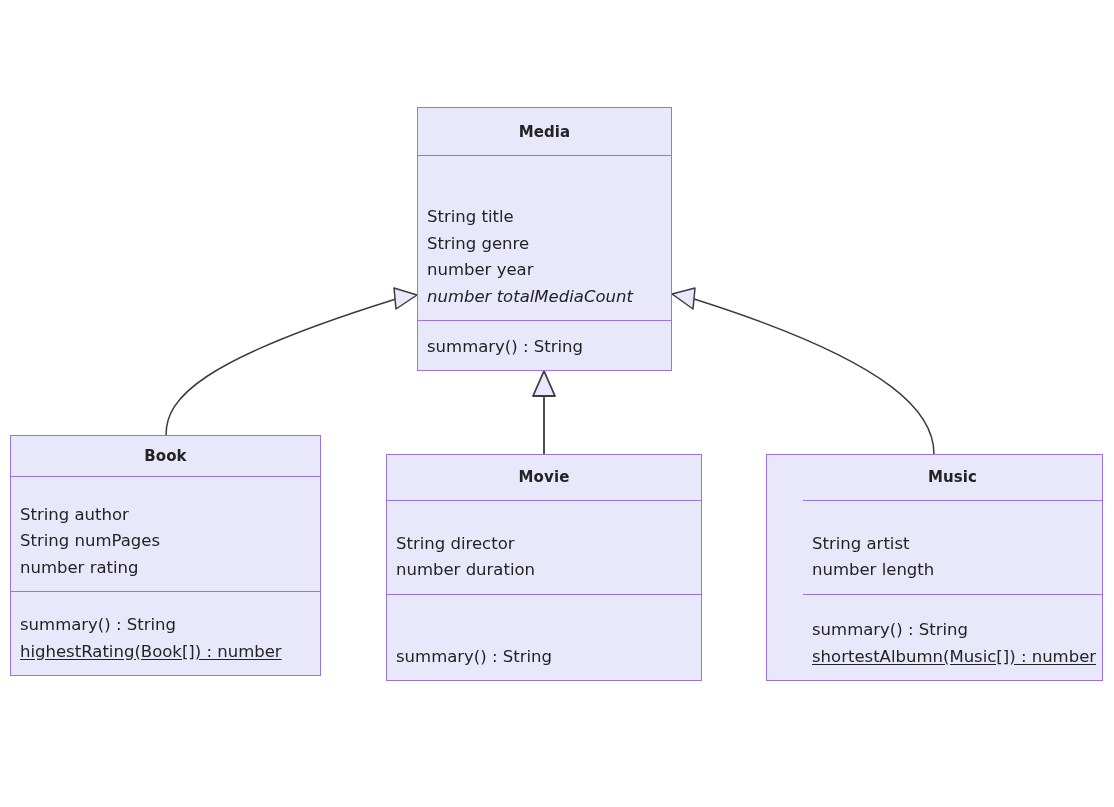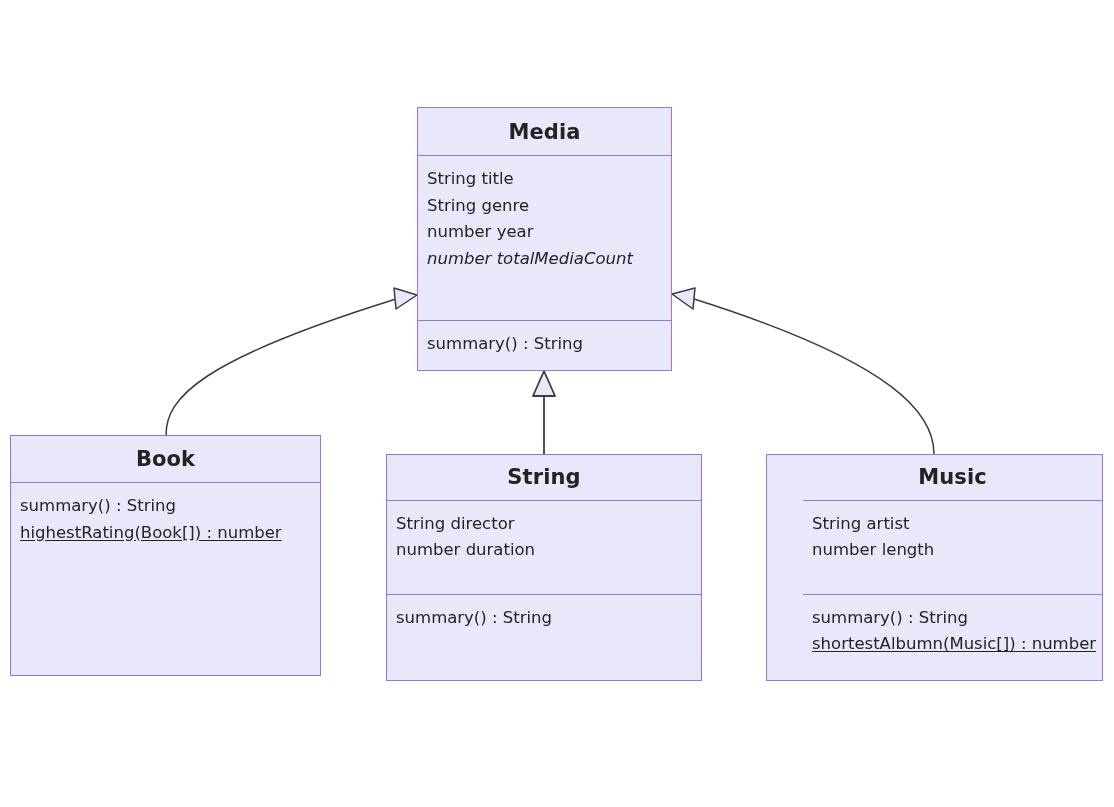--- a/index.html
+++ b/index.html
@@ -43,32 +43,32 @@
 
   .uml-header {
     box-sizing: border-box;
     border-bottom: 1.6px solid #9673e6;
     display: flex;
     align-items: center;
     justify-content: center;
   }
 
   .uml-title {
-    font-size: 21px;
+    font-size: 15px;
     font-weight: bold;
     color: #232323;
     letter-spacing: 0.1px;
   }
 
   .uml-compartment {
     box-sizing: border-box;
     padding: 10px 0 10px 9px;
     display: flex;
     flex-direction: column;
-    justify-content: flex-start;
+    justify-content: flex-end;
   }
 
   .uml-compartment.attrs {
     border-bottom: 1.6px solid #9673e6;
   }
 
   .uml-row {
     font-size: 16.5px;
     color: #232323;
     line-height: 1.0;
@@ -120,29 +120,34 @@
     </div>
     <div class="uml-compartment methods" style="height:49px;">
       <div class="uml-row">summary() : String</div>
     </div>
   </div>
 
   <div class="uml-class" style="left:10px; top:435px; width:311px; height:241px;">
     <div class="uml-header" style="height:47px;">
       <span class="uml-title">Book</span>
     </div>
+    <div class="uml-compartment attrs" style="height:129px;">
+      <div class="uml-row">String author</div>
+      <div class="uml-row">String numPages</div>
+      <div class="uml-row">number rating</div>
+    </div>
     <div class="uml-compartment methods" style="height:92px;">
       <div class="uml-row">summary() : String</div>
       <div class="uml-row is-static">highestRating(Book[]) : number</div>
     </div>
   </div>
 
   <div class="uml-class" style="left:386px; top:454px; width:316px; height:227px;">
     <div class="uml-header" style="height:46px;">
-      <span class="uml-title">String</span>
+      <span class="uml-title">Movie</span>
     </div>
     <div class="uml-compartment attrs" style="height:95px;">
       <div class="uml-row">String director</div>
       <div class="uml-row">number duration</div>
     </div>
     <div class="uml-compartment methods" style="height:86px;">
       <div class="uml-row">summary() : String</div>
     </div>
   </div>
 

